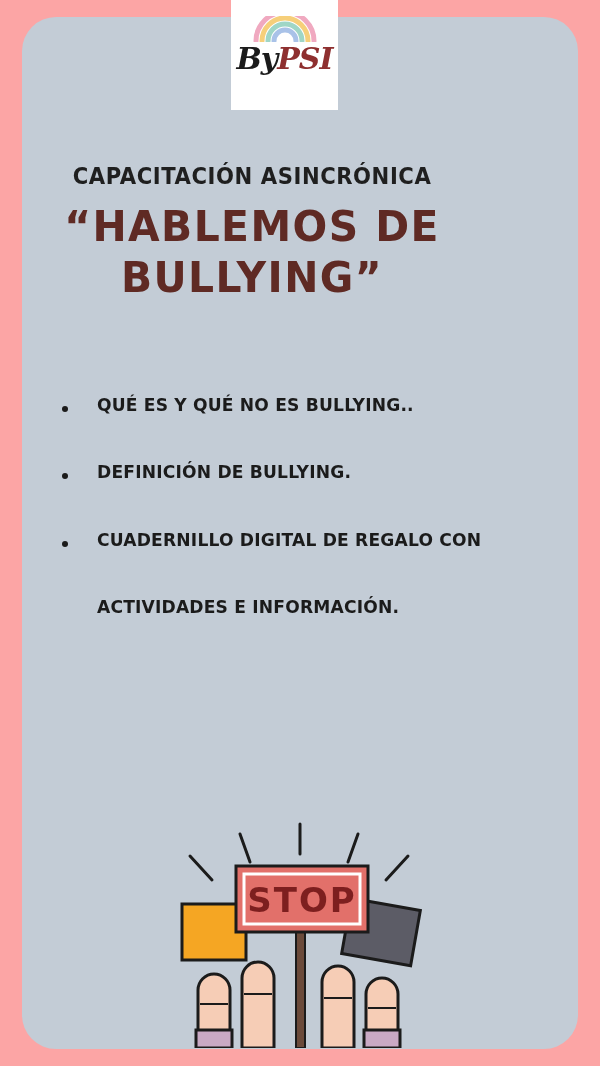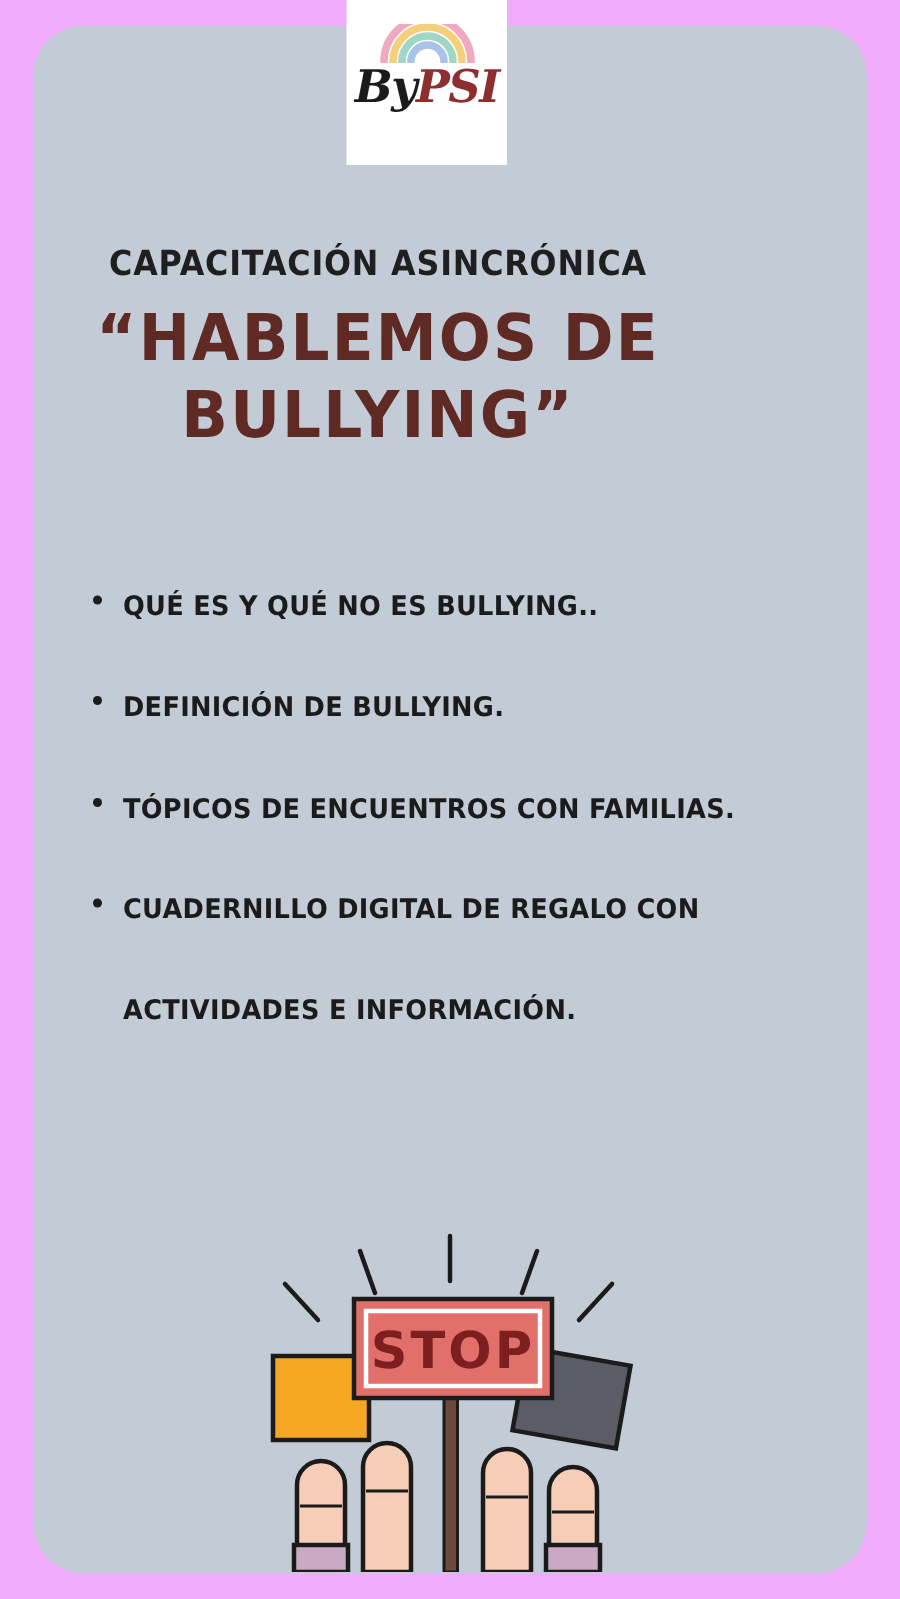--- a/index.html
+++ b/index.html
@@ -10,21 +10,21 @@
   body {
     width: 600px;
     height: 1066px;
     font-family: "Liberation Sans", sans-serif;
     overflow: hidden;
   }
   .poster {
     position: relative;
     width: 600px;
     height: 1066px;
-    background: #f0abfc;
+    background: #fca5a5;
     box-sizing: border-box;
   }
   .poster-bg {
     position: absolute;
     left: 22px;
     top: 17px;
     width: 556px;
     height: 1032px;
     background: #c3ccd6;
     border-radius: 34px;
@@ -87,22 +87,23 @@
     transform: scaleX(0.95);
   }
   .bullets {
     position: absolute;
     left: 62px;
     top: 388px;
     width: 480px;
   }
   .bullet-row {
     display: flex;
-    align-items: flex-start;
+    align-items: center;
     margin-bottom: 34px;
+    gap: 15px;
   }
   .bullet-dot {
     width: 6px;
     height: 6px;
     border-radius: 50%;
     background: #1b1b1b;
     margin-top: 9px;
     margin-right: 14px;
     flex: 0 0 auto;
   }
@@ -156,24 +157,20 @@
     <div class="bullet-row">
       <div class="bullet-dot"></div>
       <div class="bullet-text">QUÉ ES Y QUÉ NO ES BULLYING..</div>
     </div>
     <div class="bullet-row">
       <div class="bullet-dot"></div>
       <div class="bullet-text">DEFINICIÓN DE BULLYING.</div>
     </div>
     <div class="bullet-row">
       <div class="bullet-dot"></div>
-      <div class="bullet-text">TÓPICOS DE ENCUENTROS CON FAMILIAS.</div>
-    </div>
-    <div class="bullet-row">
-      <div class="bullet-dot"></div>
       <div class="bullet-text">CUADERNILLO DIGITAL DE REGALO CON</div>
     </div>
     <div class="bullet-row">
       <div class="bullet-dot" style="visibility:hidden"></div>
       <div class="bullet-text">ACTIVIDADES E INFORMACIÓN.</div>
     </div>
   </div>
 
   <div class="art">
     <svg width="300" height="230" viewBox="0 0 300 230" xmlns="http://www.w3.org/2000/svg">

